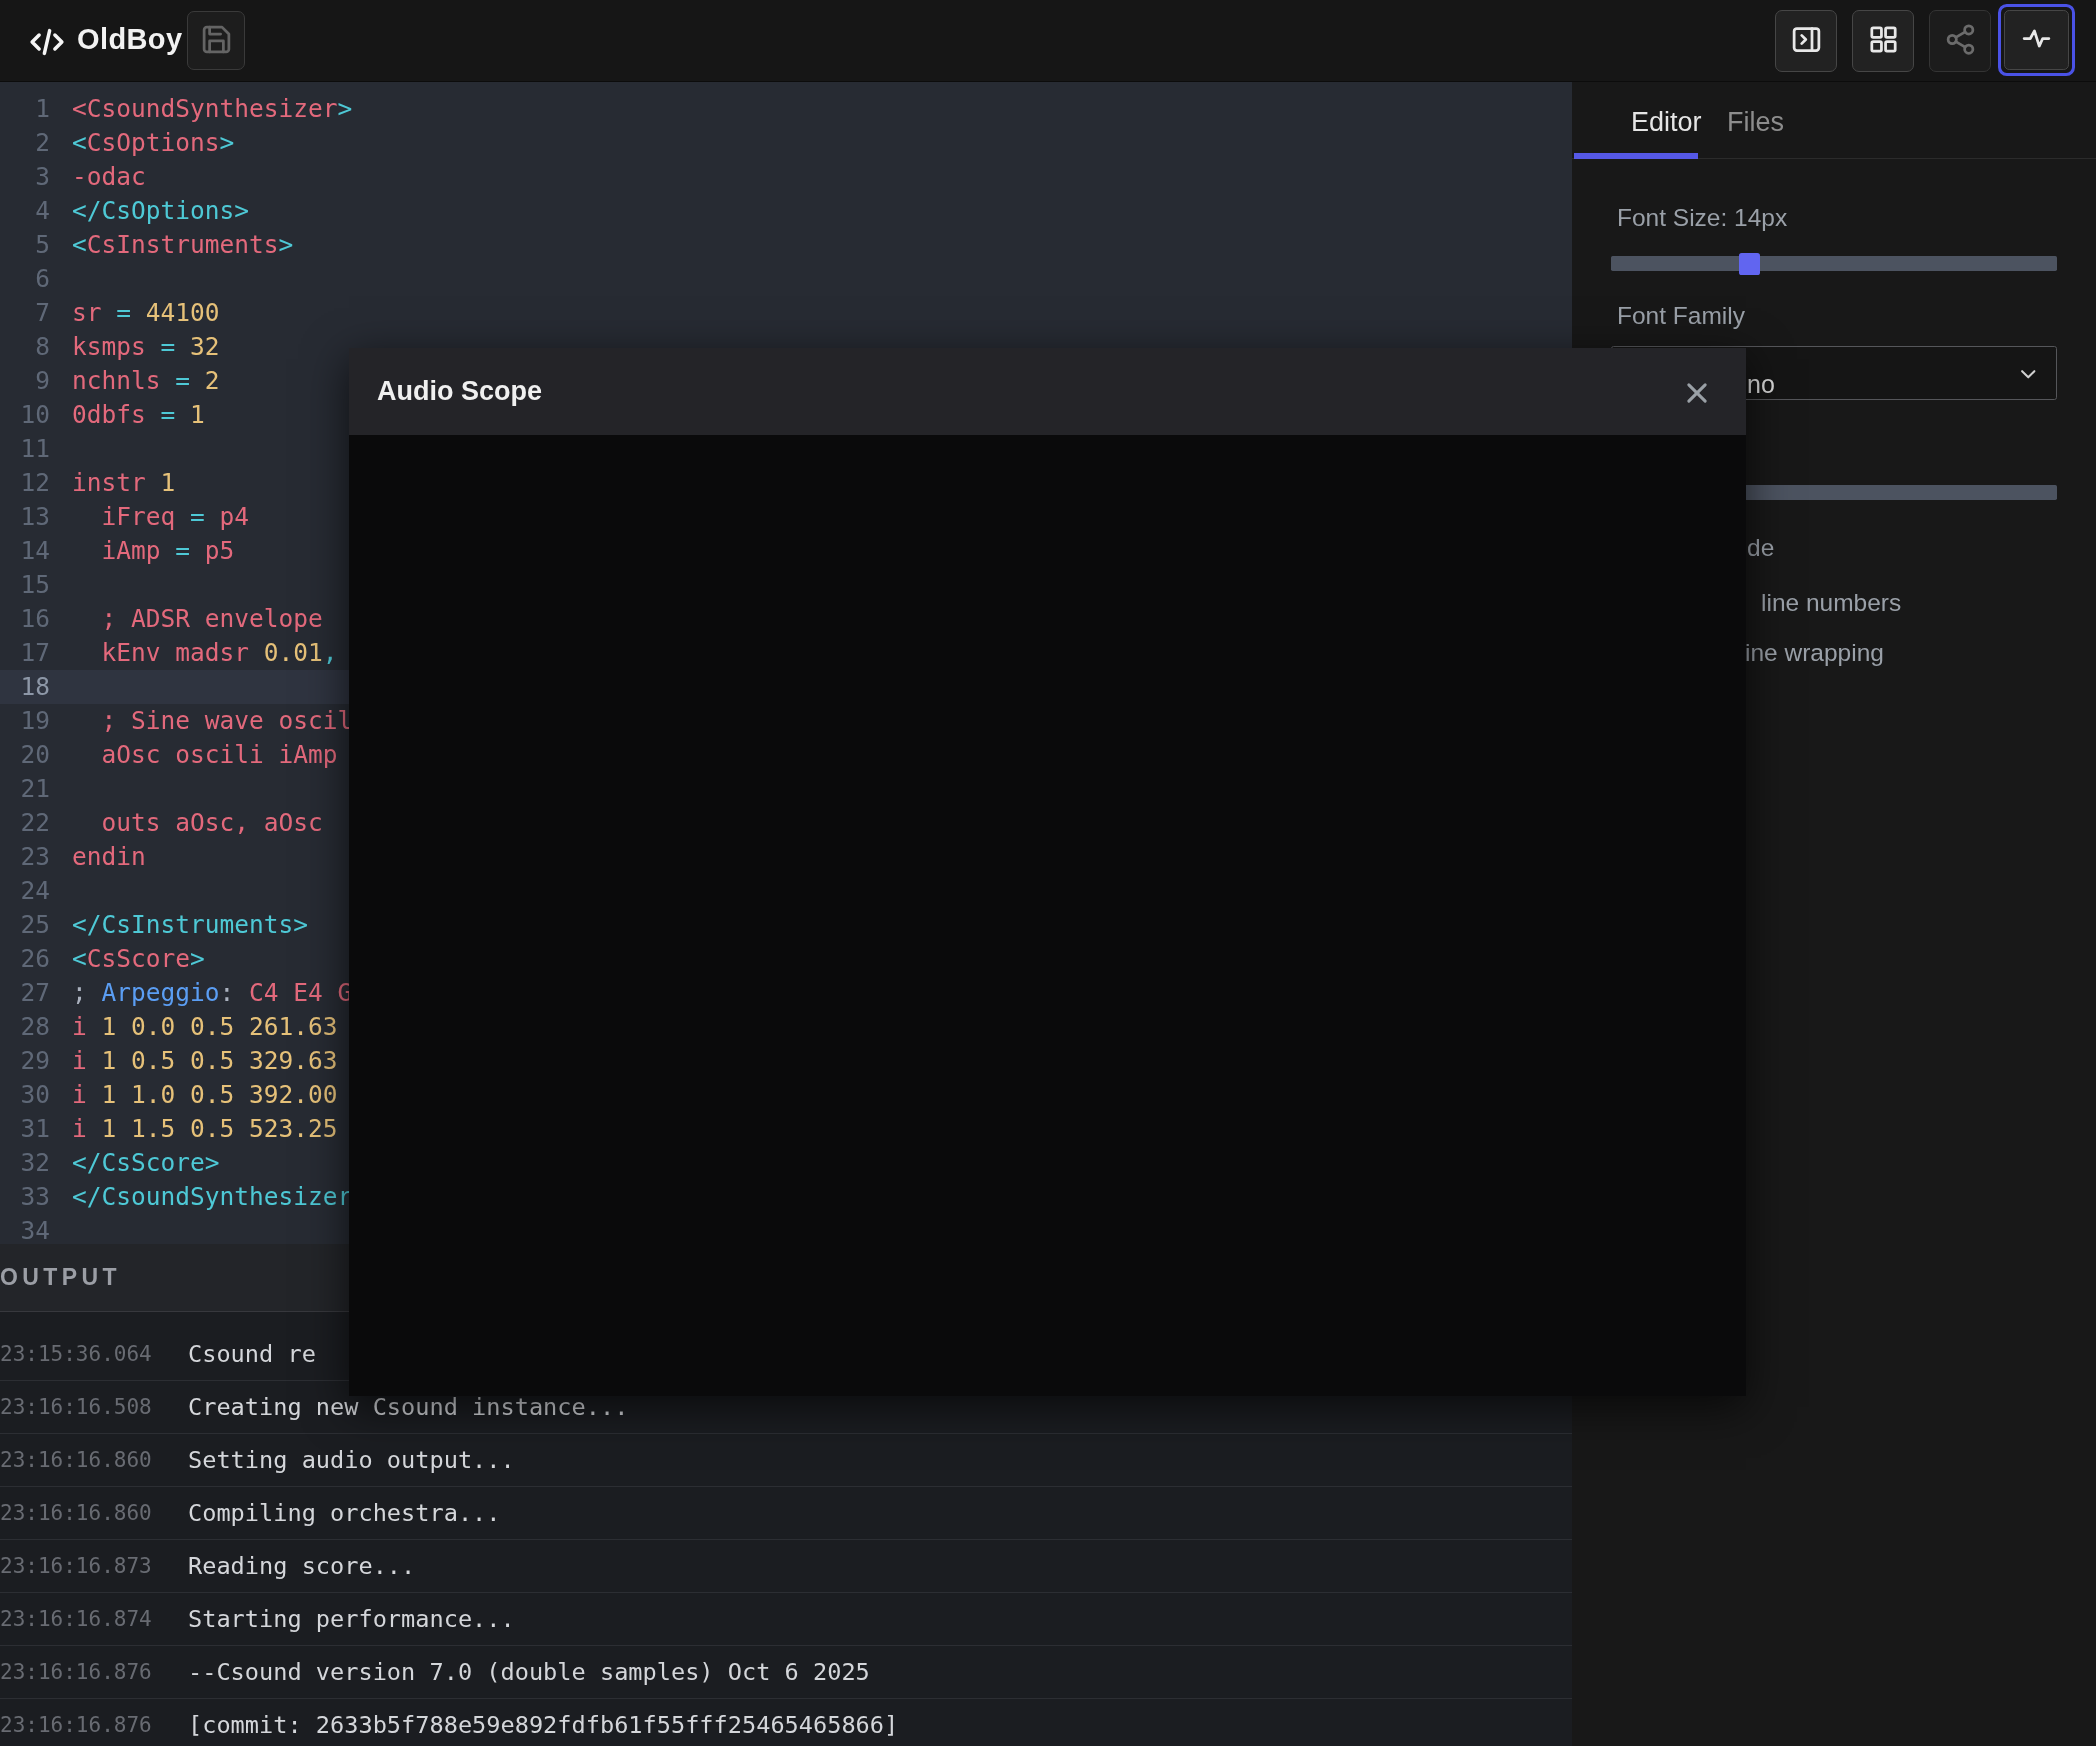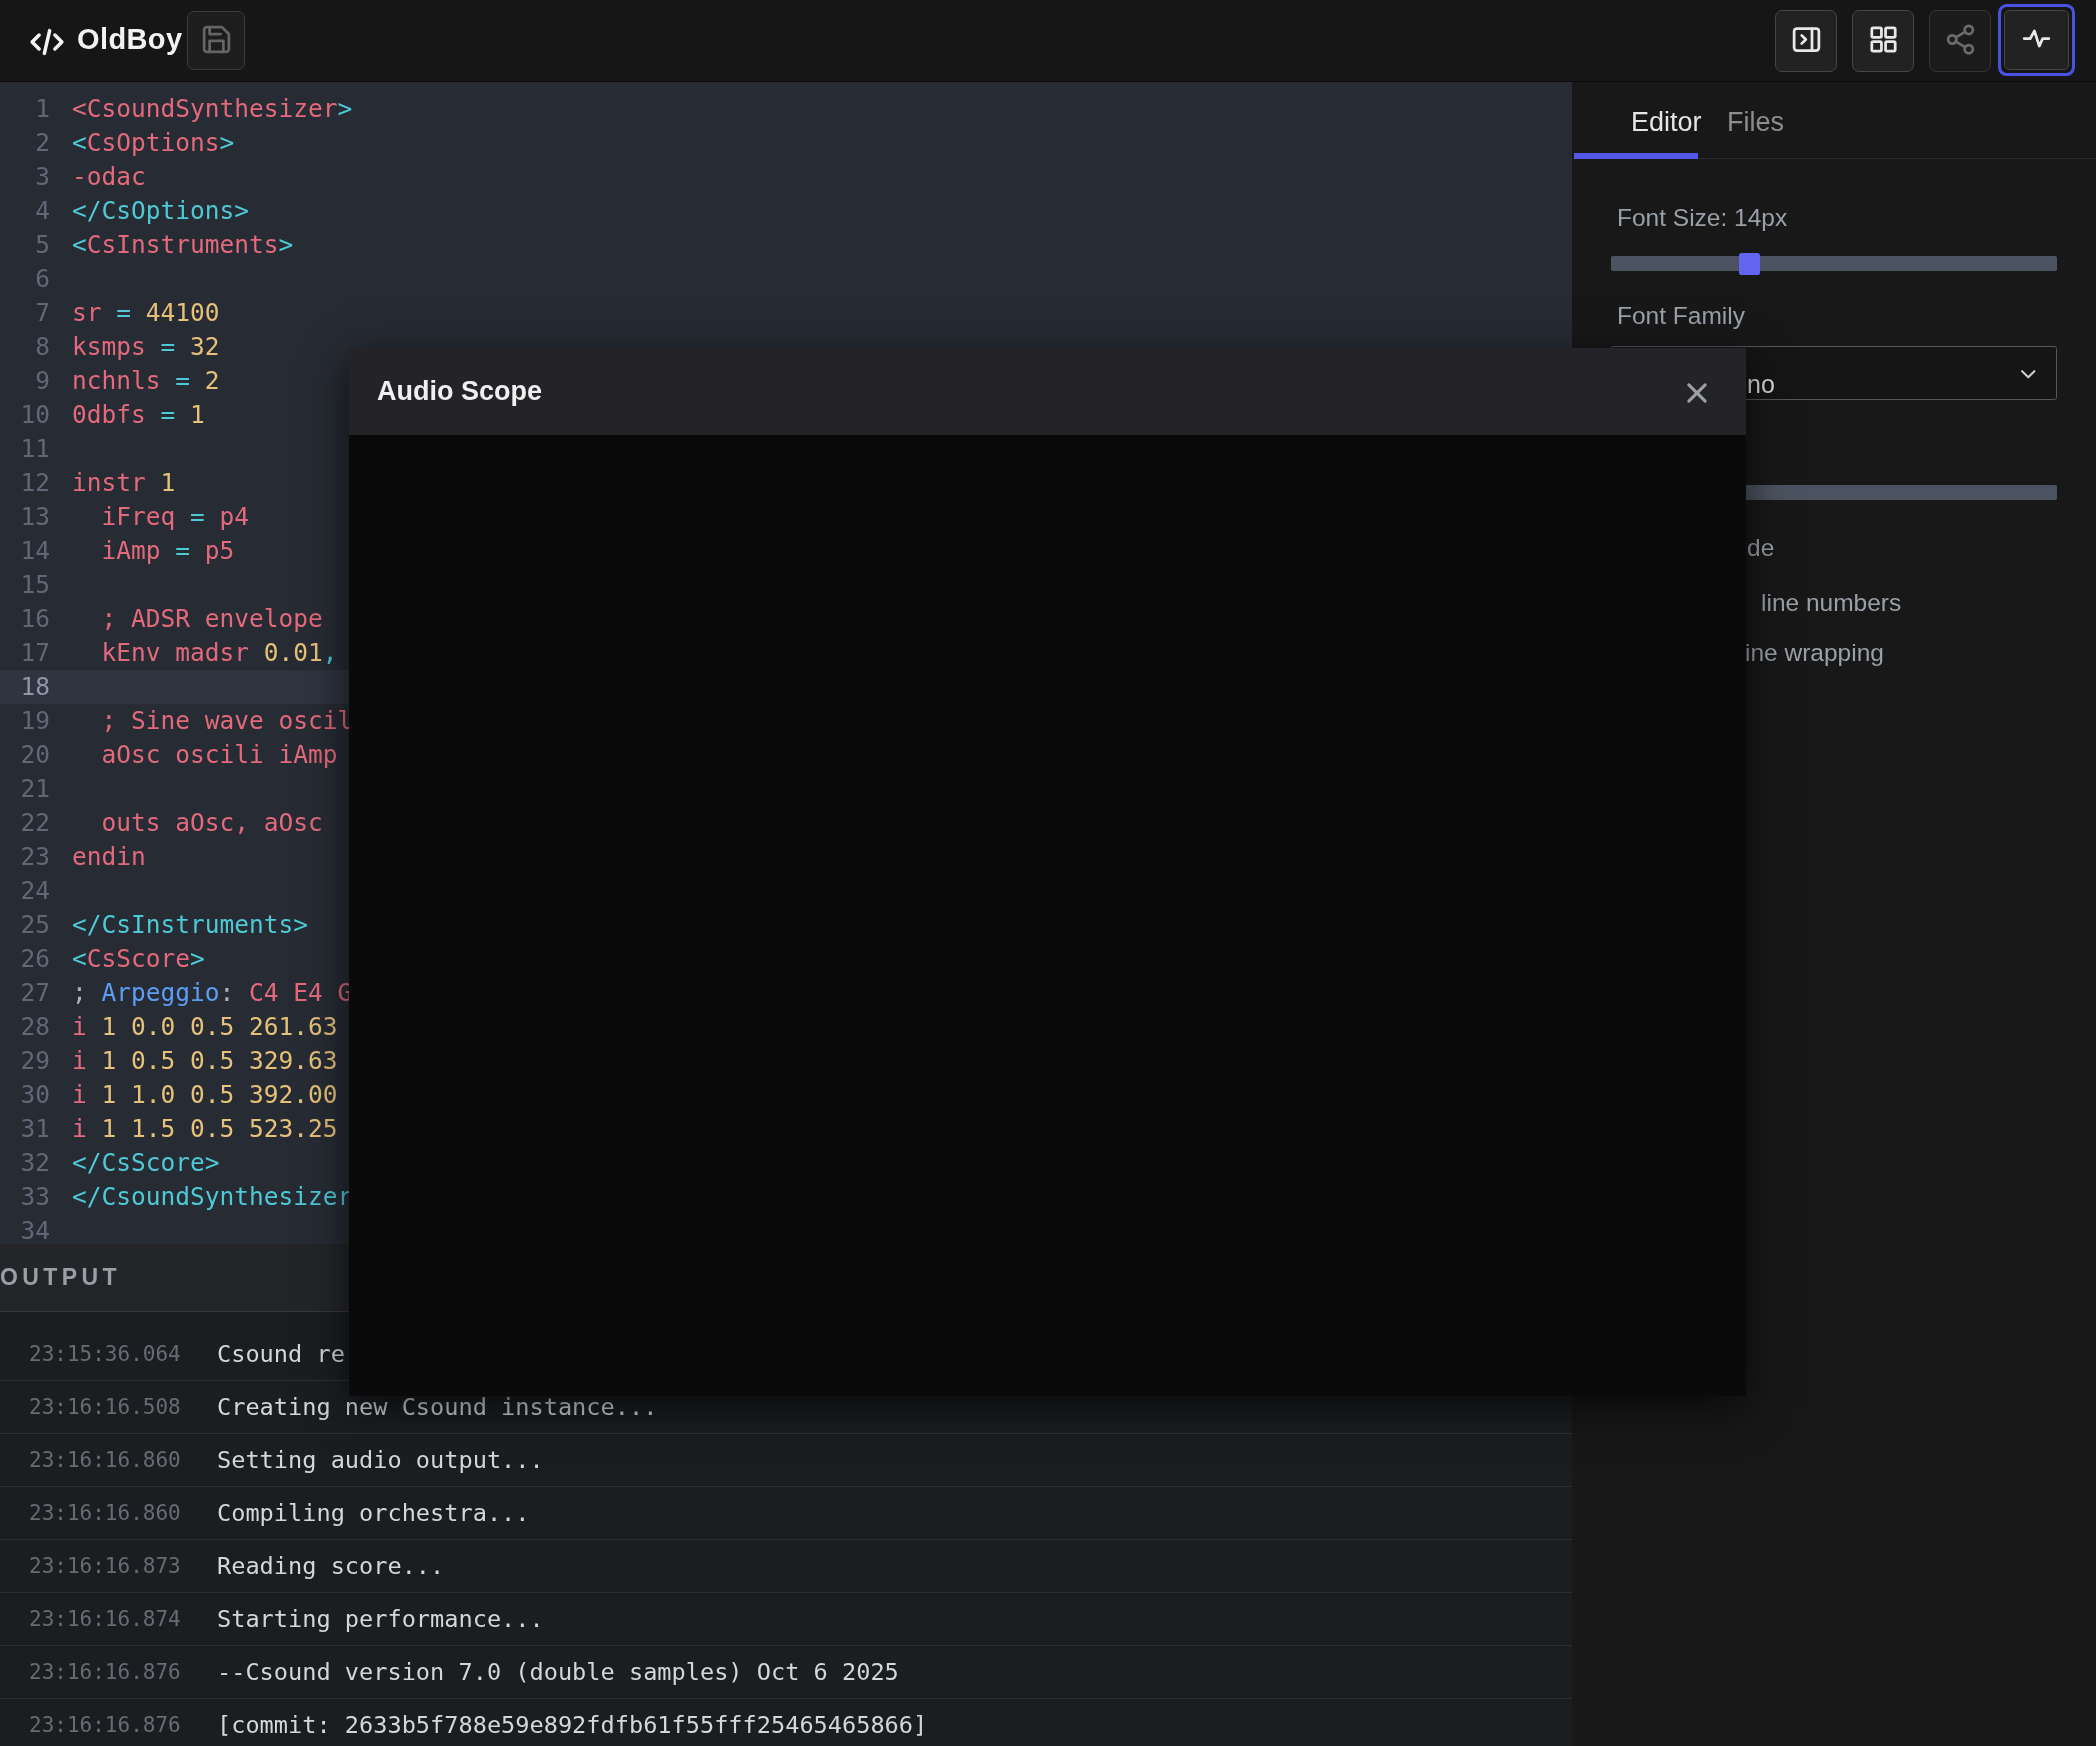--- a/index.html
+++ b/index.html
@@ -31,21 +31,21 @@
   .code-line .gutter { display:inline-block; width:50px; text-align:right; color:#5f6877; flex:0 0 50px; }
   .code-line.active .gutter { color:#8d97a7; }
   .code-line .code { padding-left:22px; }
 
   
   #output { position:absolute; left:0; top:1244px; width:1572px; height:503px; background:#1b1d21; }
   #output-header { height:68px; background:#232529; border-bottom:1.7px solid #37383d; display:flex; align-items:center; }
   #output-title { font-size:23px; font-weight:bold; letter-spacing:4.4px; color:#9b9ea5; }
   #output-rows { padding-top:15.7px; }
   .out-row { height:53px; border-bottom:0.9px solid #2c2e33; display:flex; align-items:center; font-family:"DejaVu Sans Mono", monospace; }
-  .out-time { margin-left:29px; width:188px; flex:0 0 188px; font-size:21px; color:#686b72; }
+  .out-time { width:188px; flex:0 0 188px; font-size:21px; color:#686b72; }
   .out-msg { font-size:23.6px; color:#d4d6da; white-space:pre; }
 
   
   #sidebar { position:absolute; left:1572px; top:82px; width:524px; height:1665px; background:#181818; }
   #tabs { position:relative; height:77px; border-bottom:1.7px solid #2b2b2b; }
   .tab { position:absolute; top:24.5px; font-size:27px; color:#8d8d8d; }
   #tab-editor { left:31px; color:#e5e5e5;margin-left:28px; }
   #tab-files { left:155px; }
   #tab-underline { position:absolute; left:1.7px; top:71px; width:124px; height:6.1px; background:#5558e6; }
   .side-label { position:absolute; font-size:24.5px; color:#9aa0a8; }

